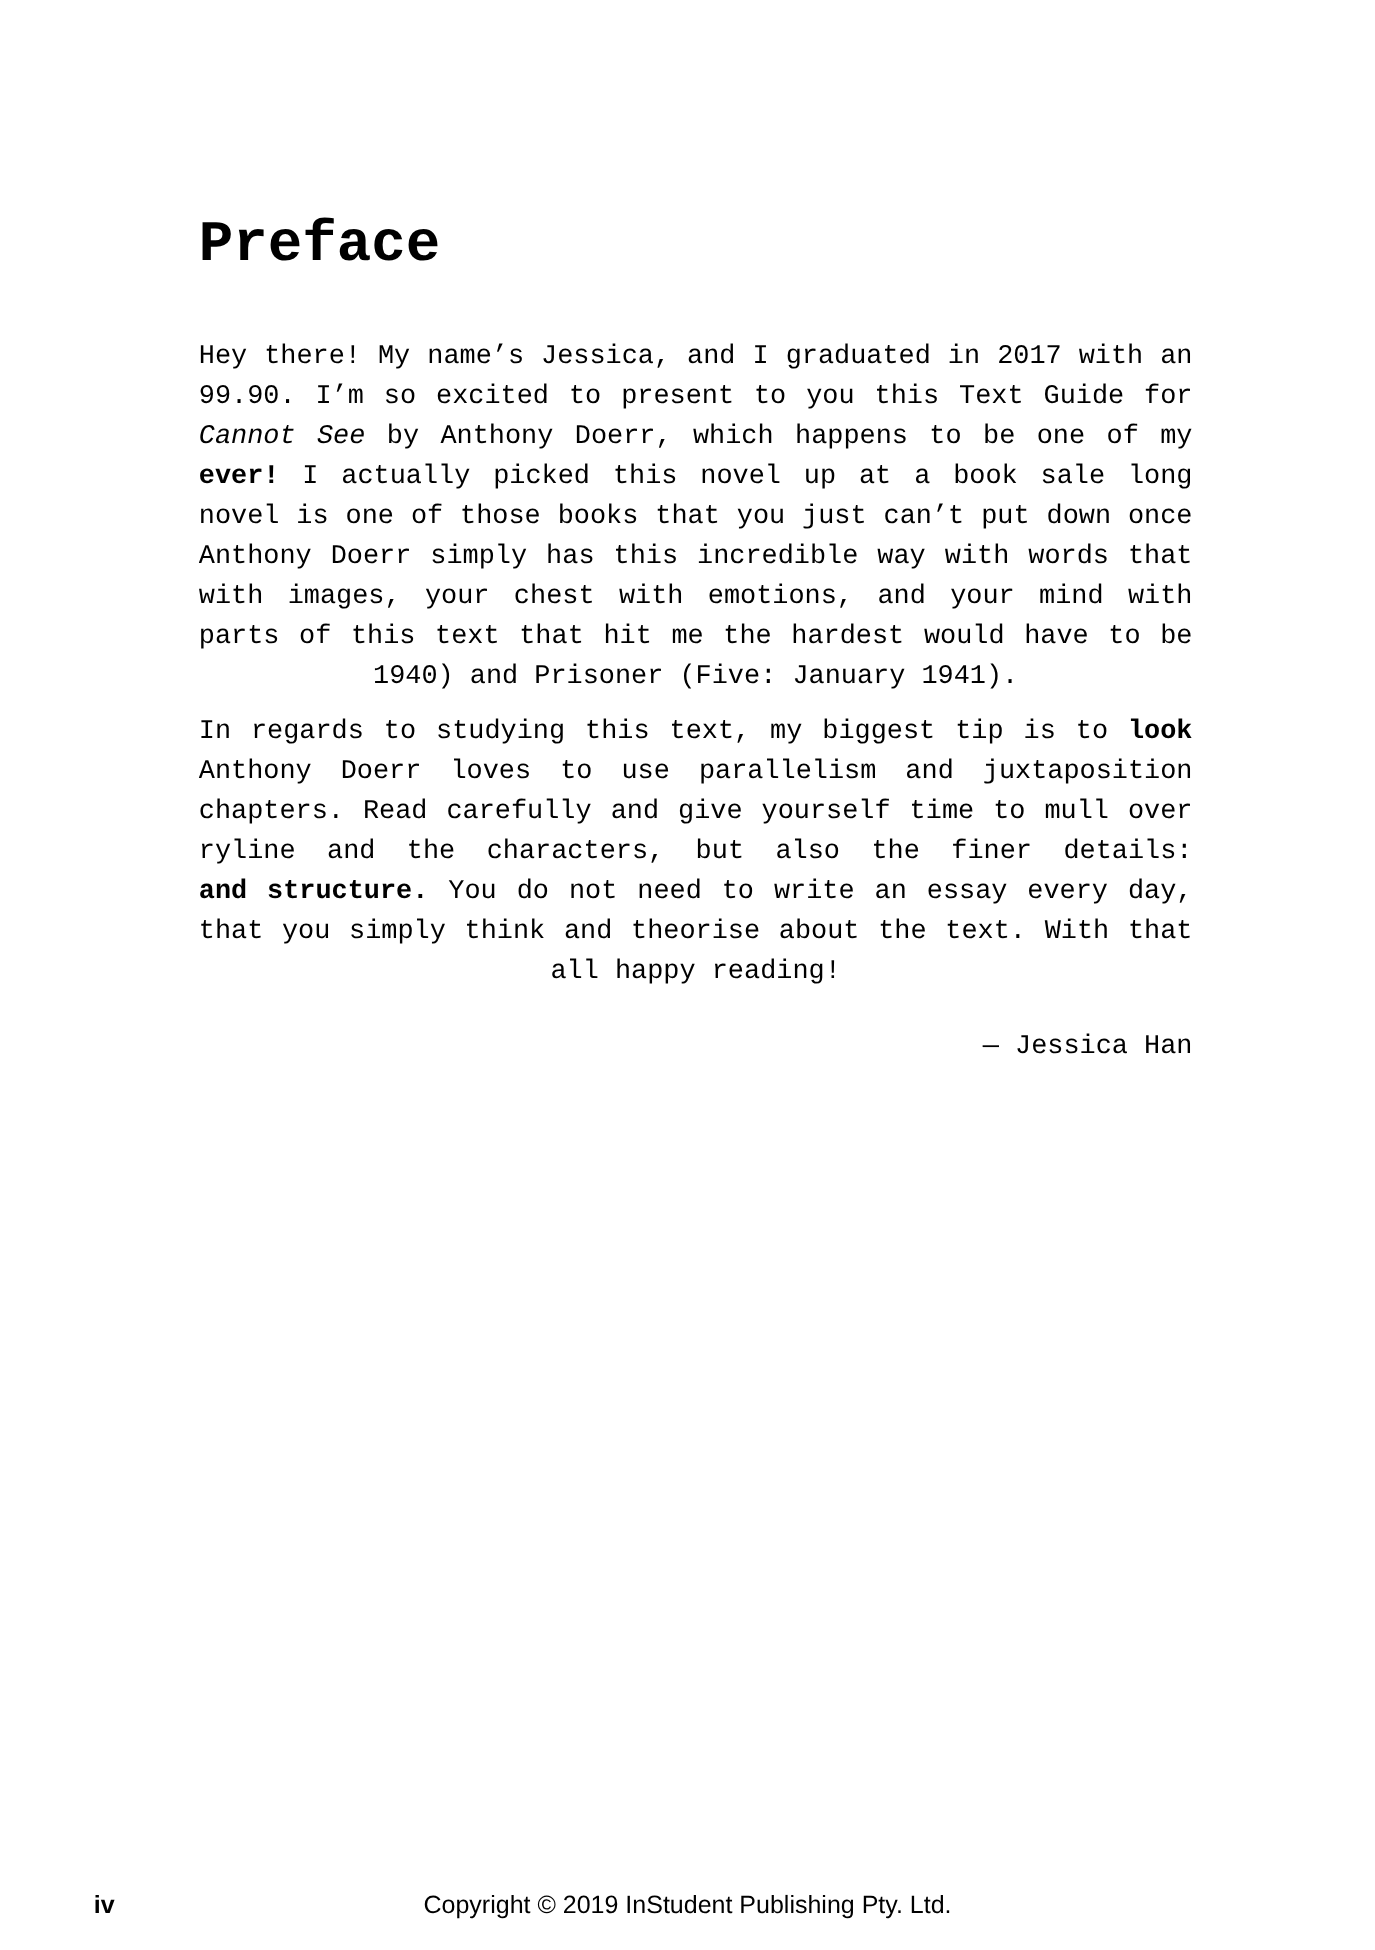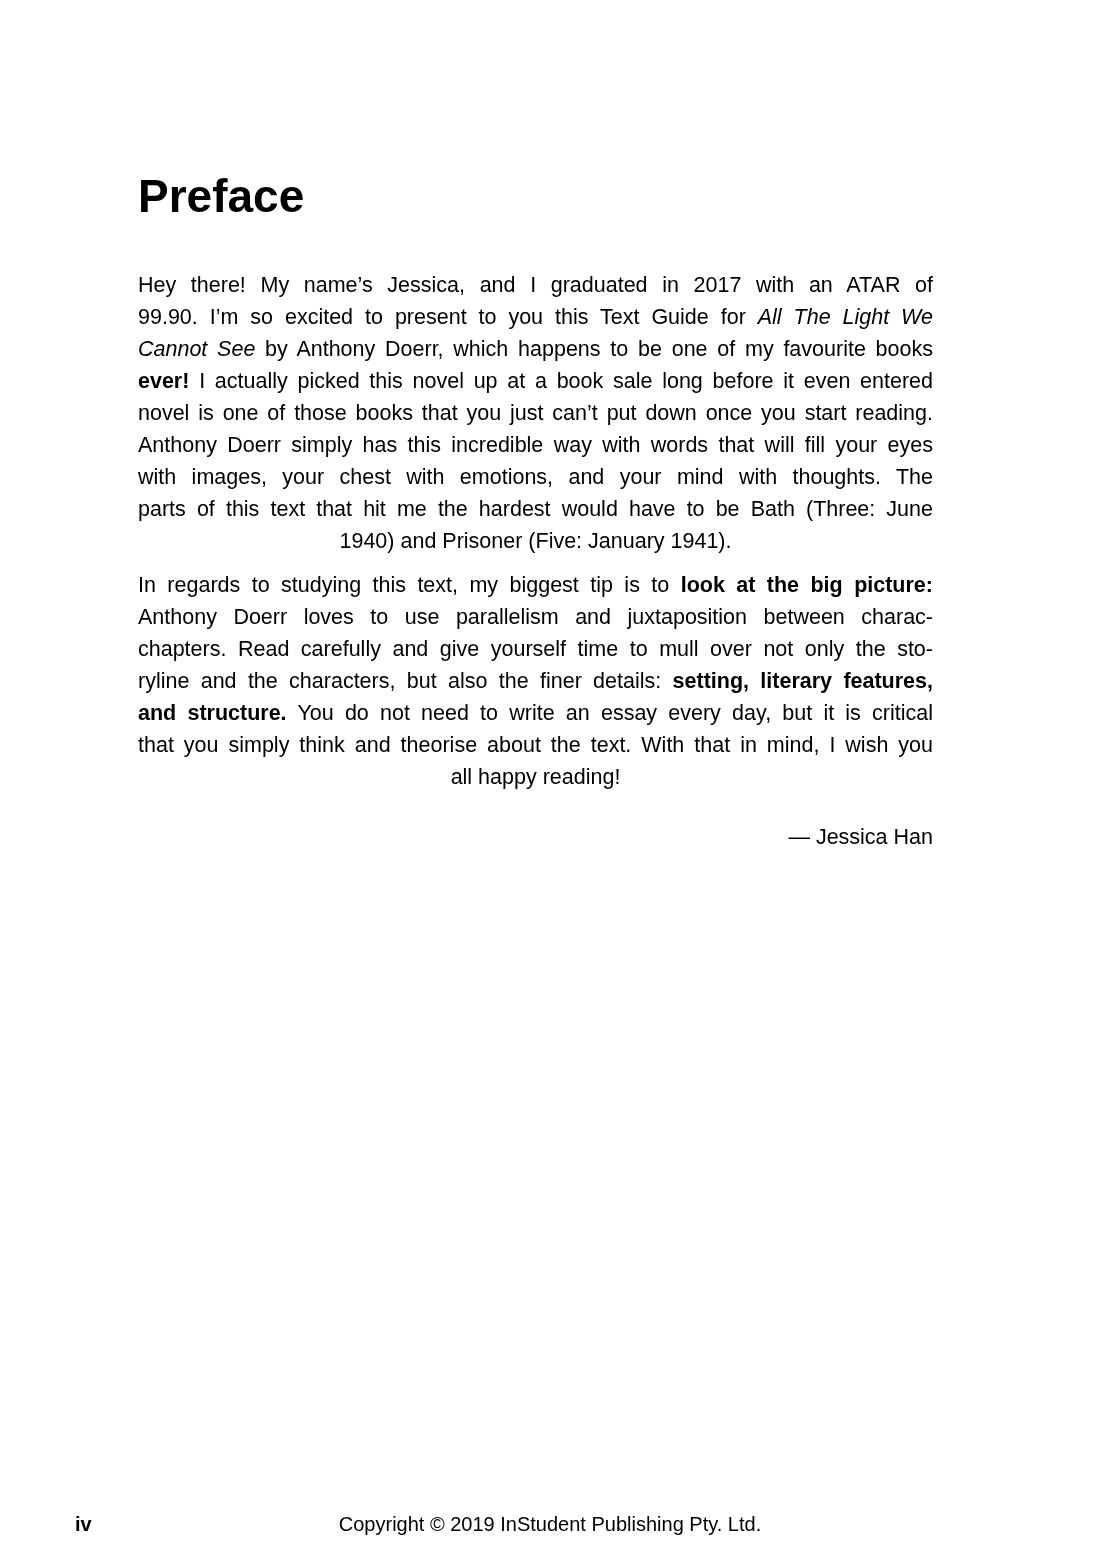--- a/index.html
+++ b/index.html
@@ -7,23 +7,24 @@
     position: relative;
     width: 1100px;
     height: 1560px;
     background: #ffffff;
     color: #000000;
     font-family: "Liberation Sans", sans-serif;
     overflow: hidden;
   }
   .content {
     position: absolute;
-    left: 138px;
+    left: 159px;
     top: 170px;
     width: 795px;
+    font-family: Liberation Mono, monospace;
   }
   h1.page-title {
     margin: 0 0 47px 0;
     font-size: 46px;
     line-height: 52px;
     font-weight: bold;
     letter-spacing: 0;
   }
   .paragraph { margin: 0; }
   .paragraph + .paragraph { margin-top: 12px; }

